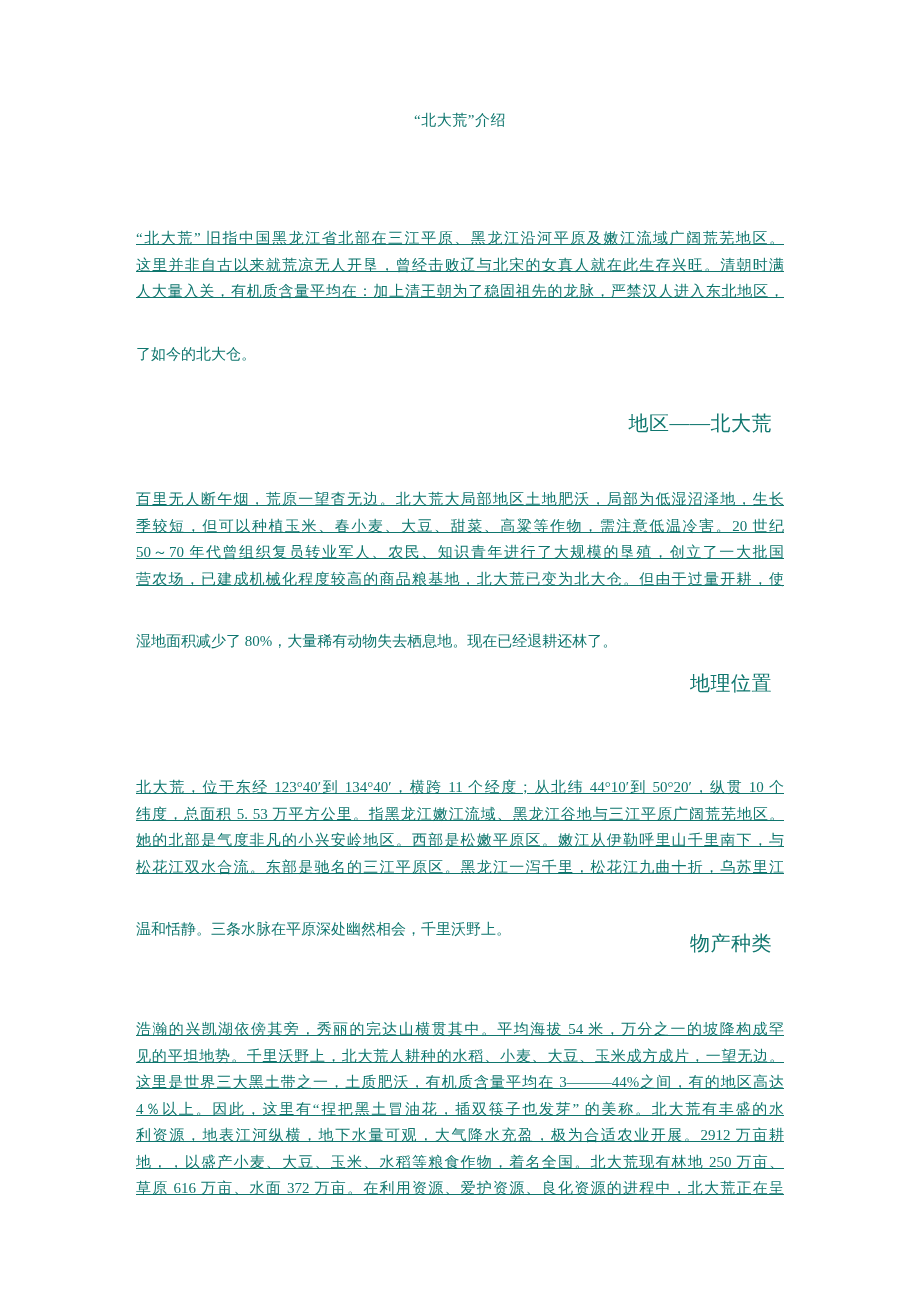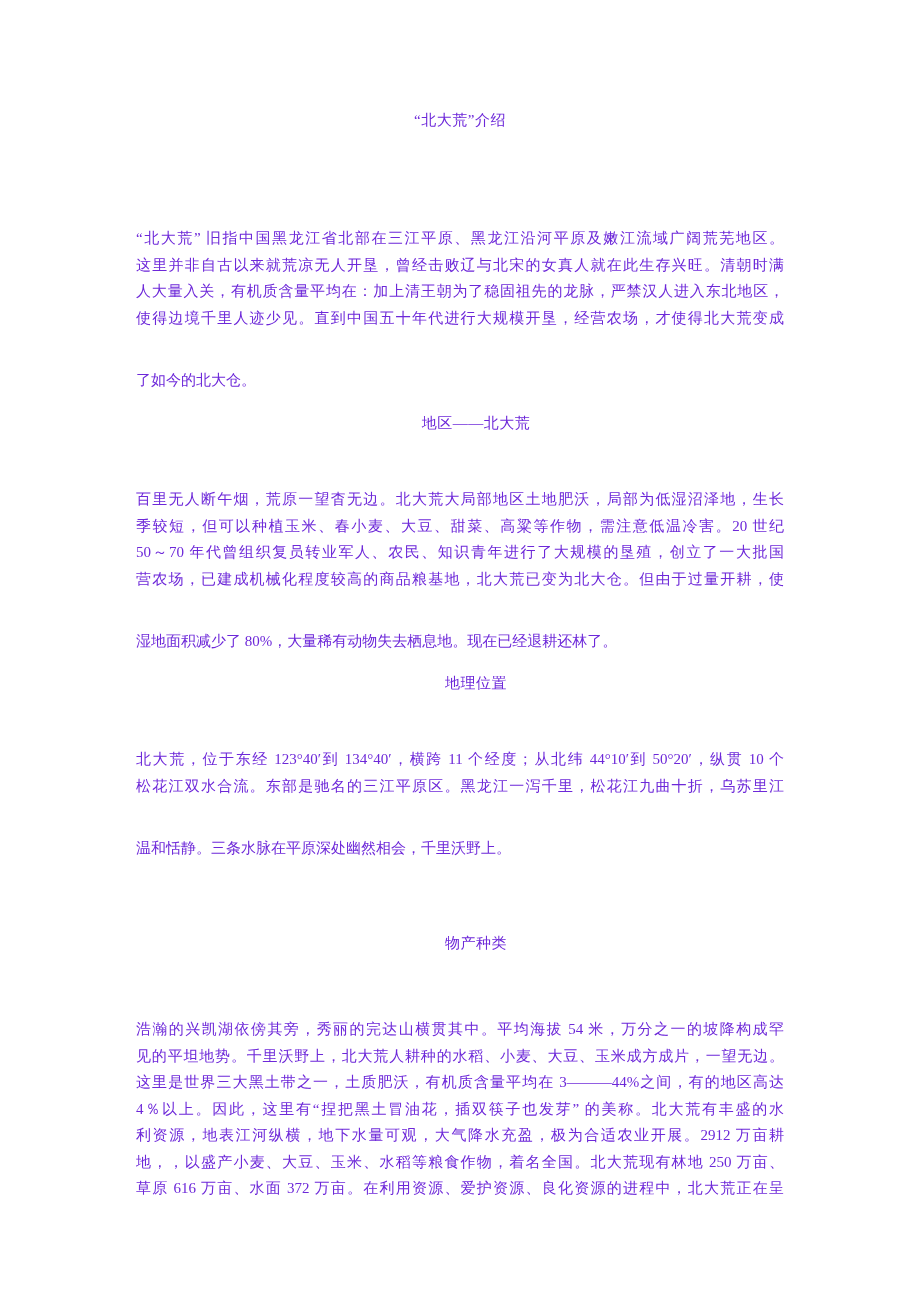--- a/index.html
+++ b/index.html
@@ -6,21 +6,21 @@
     margin: 0;
     padding: 0;
     background: #ffffff;
   }
   .page {
     position: relative;
     width: 920px;
     height: 1302px;
     background: #ffffff;
     font-family: "Liberation Serif", serif;
-    color: #6d28d9;
+    color: #0f766e;
     overflow: hidden;
   }
   .doc-title {
     position: absolute;
     left: 0;
     width: 920px;
     top: 107px;
     font-size: 15px;
     line-height: 26.5px;
     text-align: center;
@@ -28,71 +28,73 @@
   }
   .para {
     position: absolute;
     left: 136px;
     width: 648px;
     font-size: 15px;
     line-height: 26.5px;
   }
   .heading {
     position: absolute;
-    left: 152px;
+    left: 124px;
     width: 648px;
-    font-size: 15px;
+    font-size: 20px;
     line-height: 26.5px;
-    text-align: center;
+    text-align: right;
     letter-spacing: 0.5px;
   }
   .line {
     height: 26.5px;
     overflow: hidden;
     white-space: normal;
   }
   .line.full {
     text-align: justify;
     text-align-last: justify;
+    text-decoration: underline;
   }
   .line.last {
     text-align: left;
     text-align-last: left;
     margin-top: 36px;
   }
 </style>
 </head>
 <body>
 
 <div class="page">
 
   <div class="doc-title">“北大荒”介绍</div>
 
   <div class="para" style="top:225px">
     <div class="line full">“北大荒” 旧指中国黑龙江省北部在三江平原、黑龙江沿河平原及嫩江流域广阔荒芜地区。</div>
     <div class="line full">这里并非自古以来就荒凉无人开垦，曾经击败辽与北宋的女真人就在此生存兴旺。清朝时满</div>
     <div class="line full">人大量入关，有机质含量平均在：加上清王朝为了稳固祖先的龙脉，严禁汉人进入东北地区，</div>
-    <div class="line full">使得边境千里人迹少见。直到中国五十年代进行大规模开垦，经营农场，才使得北大荒变成</div>
     <div class="line last">了如今的北大仓。</div>
   </div>
 
   <div class="heading" style="top:410px">地区——北大荒</div>
 
   <div class="para" style="top:486px">
     <div class="line full">百里无人断午烟，荒原一望杳无边。北大荒大局部地区土地肥沃，局部为低湿沼泽地，生长</div>
     <div class="line full">季较短，但可以种植玉米、春小麦、大豆、甜菜、高粱等作物，需注意低温冷害。20 世纪</div>
     <div class="line full">50～70 年代曾组织复员转业军人、农民、知识青年进行了大规模的垦殖，创立了一大批国</div>
     <div class="line full">营农场，已建成机械化程度较高的商品粮基地，北大荒已变为北大仓。但由于过量开耕，使</div>
     <div class="line last">湿地面积减少了 80%，大量稀有动物失去栖息地。现在已经退耕还林了。</div>
   </div>
 
   <div class="heading" style="top:670px">地理位置</div>
 
-  <div class="para" style="top:746px">
+  <div class="para" style="top:774px">
     <div class="line full">北大荒，位于东经 123°40′到 134°40′，横跨 11 个经度；从北纬 44°10′到 50°20′，纵贯 10 个</div>
+    <div class="line full">纬度，总面积 5. 53 万平方公里。指黑龙江嫩江流域、黑龙江谷地与三江平原广阔荒芜地区。</div>
+    <div class="line full">她的北部是气度非凡的小兴安岭地区。西部是松嫩平原区。嫩江从伊勒呼里山千里南下，与</div>
     <div class="line full">松花江双水合流。东部是驰名的三江平原区。黑龙江一泻千里，松花江九曲十折，乌苏里江</div>
     <div class="line last">温和恬静。三条水脉在平原深处幽然相会，千里沃野上。</div>
   </div>
 
   <div class="heading" style="top:930px">物产种类</div>
 
   <div class="para" style="top:1016px">
     <div class="line full">浩瀚的兴凯湖依傍其旁，秀丽的完达山横贯其中。平均海拔 54 米，万分之一的坡降构成罕</div>
     <div class="line full">见的平坦地势。千里沃野上，北大荒人耕种的水稻、小麦、大豆、玉米成方成片，一望无边。</div>
     <div class="line full">这里是世界三大黑土带之一，土质肥沃，有机质含量平均在 3———44%之间，有的地区高达</div>

